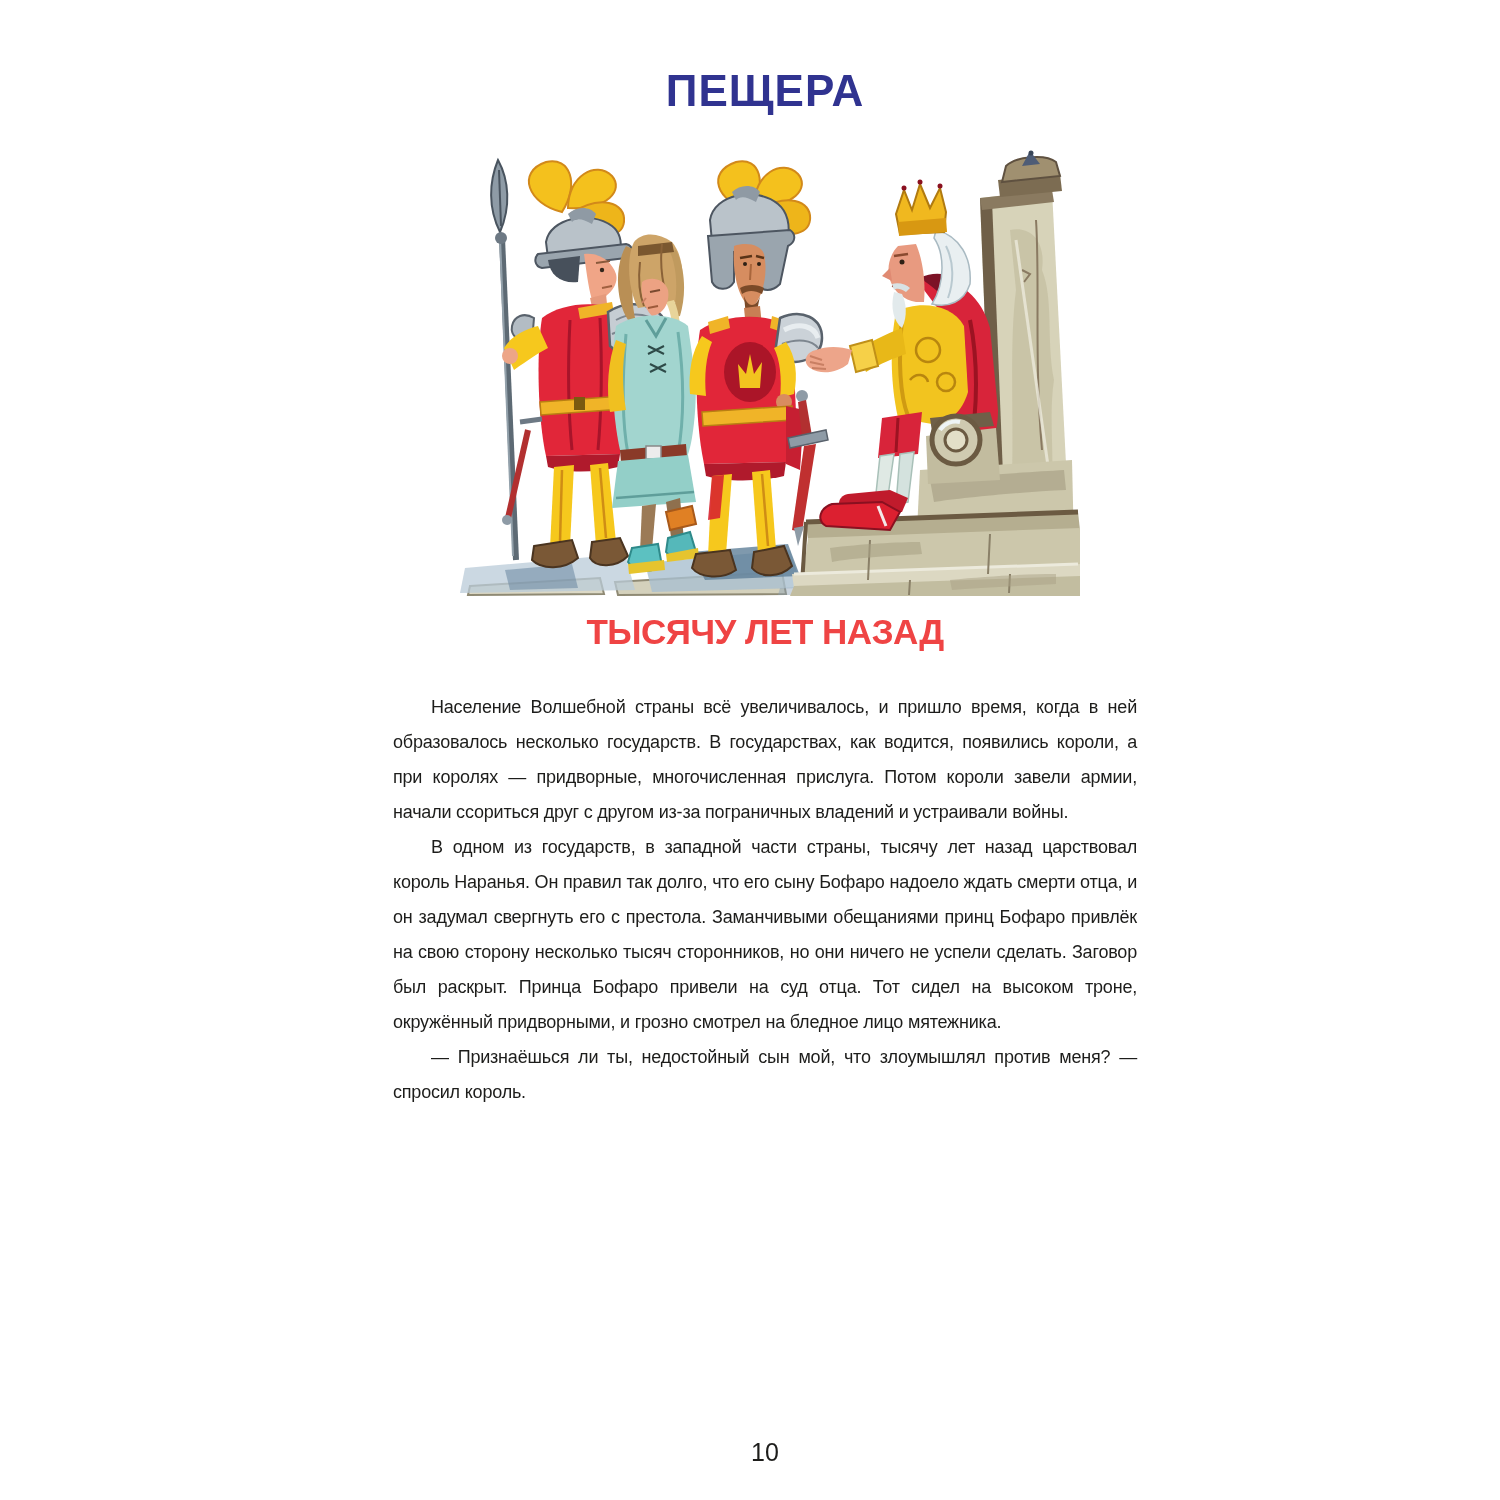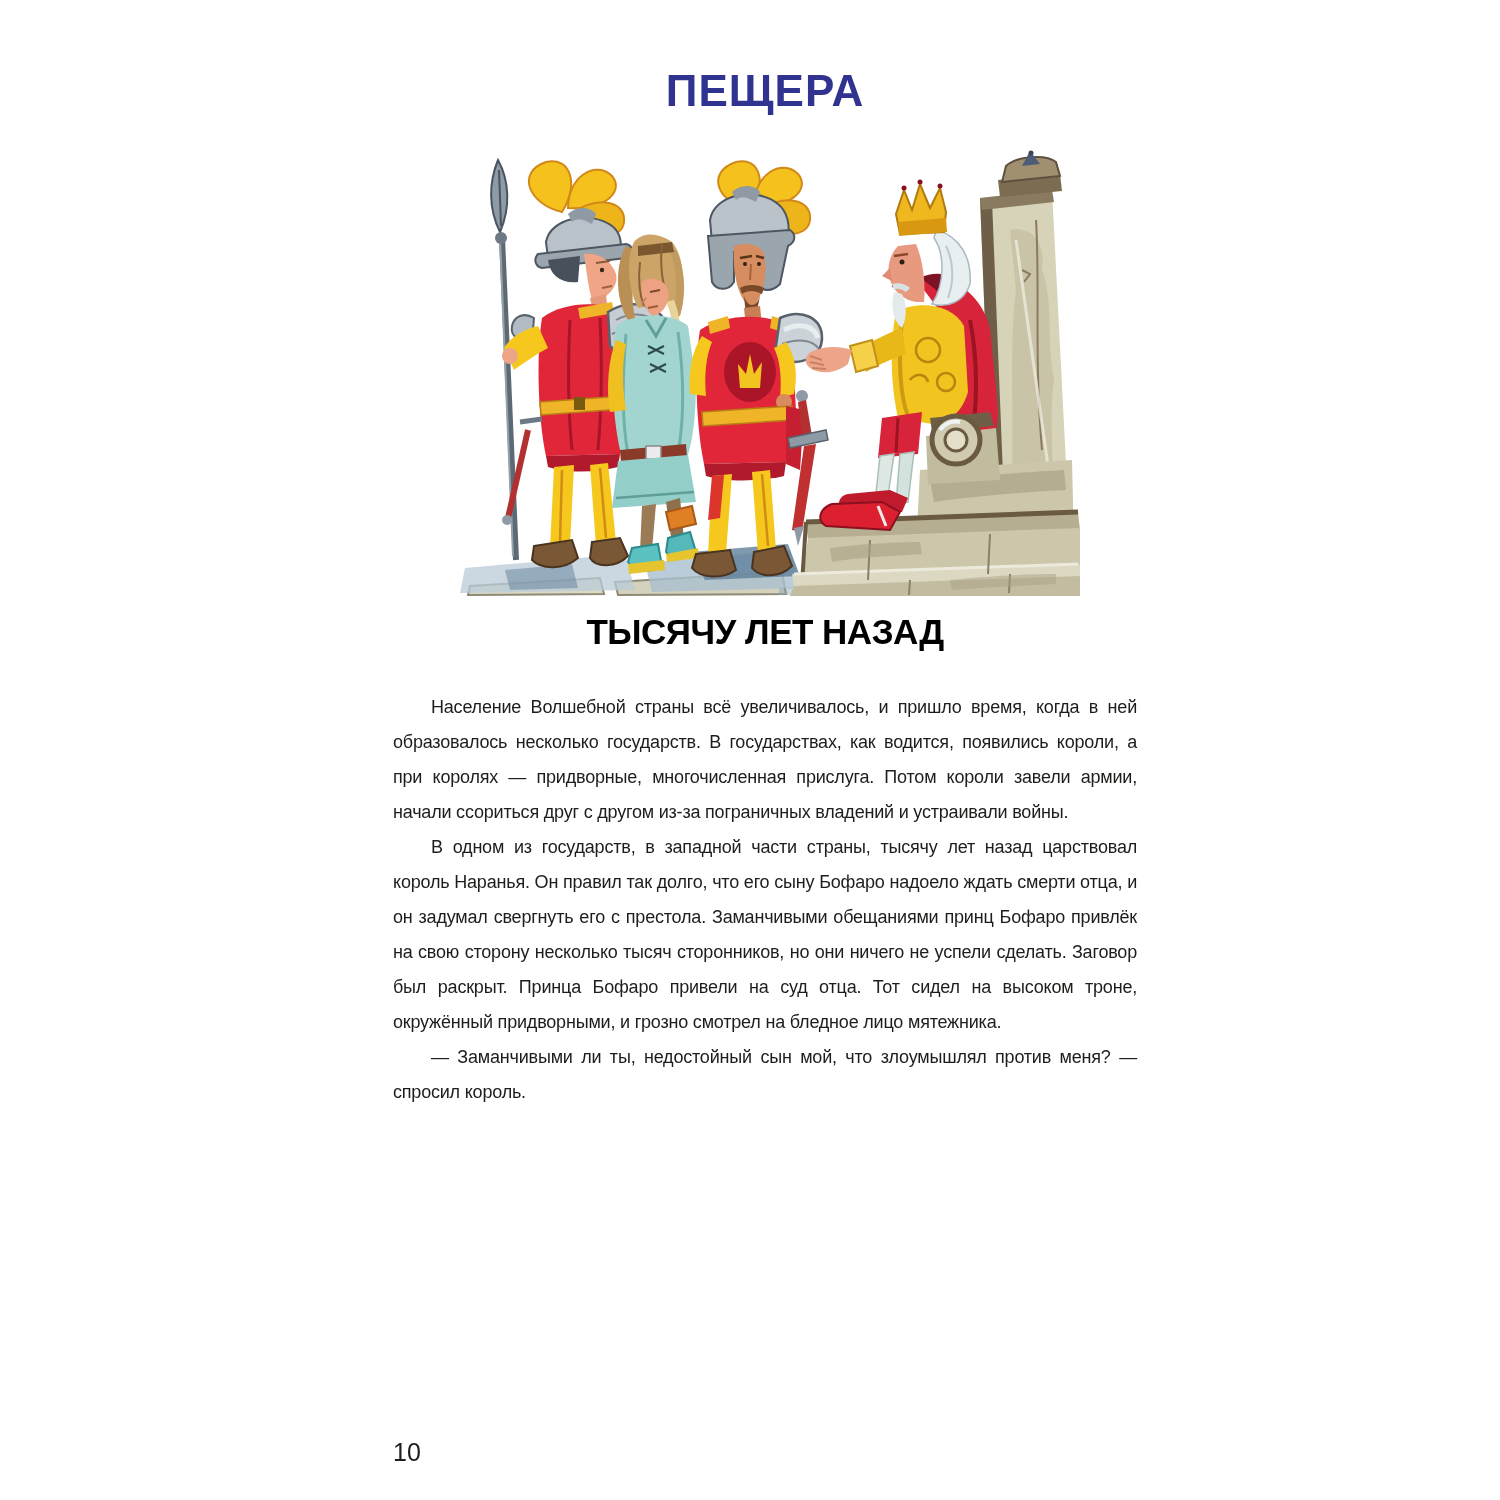--- a/index.html
+++ b/index.html
@@ -3,26 +3,26 @@
 <meta charset="utf-8">
 <style>
   html,body{margin:0;padding:0;background:#ffffff;}
   .page{position:relative;width:1208px;height:1500px;background:#ffffff;overflow:hidden;
         font-family:"Liberation Sans",sans-serif;color:#1d1d1b;}
   .title{position:absolute;left:393px;top:66px;width:744px;margin:0;
          text-align:center;font-size:44px;font-weight:bold;letter-spacing:1px;color:#303390;}
   .illustration{position:absolute;left:450px;top:150px;width:630px;height:446px;margin:0;}
   .illustration svg{display:block;width:100%;height:100%;}
   .heading{position:absolute;left:393px;top:612px;width:744px;margin:0;
-           text-align:center;font-size:35px;font-weight:bold;letter-spacing:-0.5px;color:#000000;}
+           text-align:center;font-size:35px;font-weight:bold;letter-spacing:-0.5px;color:#ef4444;}
   .body-text{position:absolute;left:393px;top:690px;width:744px;
              font-size:18px;line-height:35px;letter-spacing:-0.2px;text-align:justify;}
   .body-text p{margin:0;text-indent:38px;}
   .page-number{position:absolute;left:393px;top:1438px;width:744px;
-               text-align:left;font-size:25px;color:#1d1d1b;}
+               text-align:center;font-size:25px;color:#1d1d1b;}
 </style>
 </head>
 <body>
 
 <div class="page">
 
   <h1 class="title">ПЕЩЕРА</h1>
 
   <figure class="illustration">
     <svg viewBox="0 0 630 446" xmlns="http://www.w3.org/2000/svg">
@@ -231,18 +231,18 @@
         </g>
       </g>
     </svg>
   </figure>
 
   <h2 class="heading">ТЫСЯЧУ ЛЕТ НАЗАД</h2>
 
   <div class="body-text">
       <p>Население Волшебной страны всё увеличивалось, и пришло время, когда в ней образовалось несколько государств. В государствах, как водится, появились короли, а при королях — придворные, многочисленная прислуга. Потом короли завели армии, начали ссориться друг с другом из-за пограничных владений и устраивали войны.</p>
       <p>В одном из государств, в западной части страны, тысячу лет назад царствовал король Наранья. Он правил так долго, что его сыну Бофаро надоело ждать смерти отца, и он задумал свергнуть его с престола. Заманчивыми обещаниями принц Бофаро привлёк на свою сторону несколько тысяч сторонников, но они ничего не успели сделать. Заговор был раскрыт. Принца Бофаро привели на суд отца. Тот сидел на высоком троне, окружённый придворными, и грозно смотрел на бледное лицо мятежника.</p>
-      <p>— Заманчивыми ли ты, недостойный сын мой, что злоумышлял против меня? — спросил король.</p>
+      <p>— Признаёшься ли ты, недостойный сын мой, что злоумышлял против меня? — спросил король.</p>
     </div>
 
   <div class="page-number">10</div>
 
 </div>
 
 </body></html>

